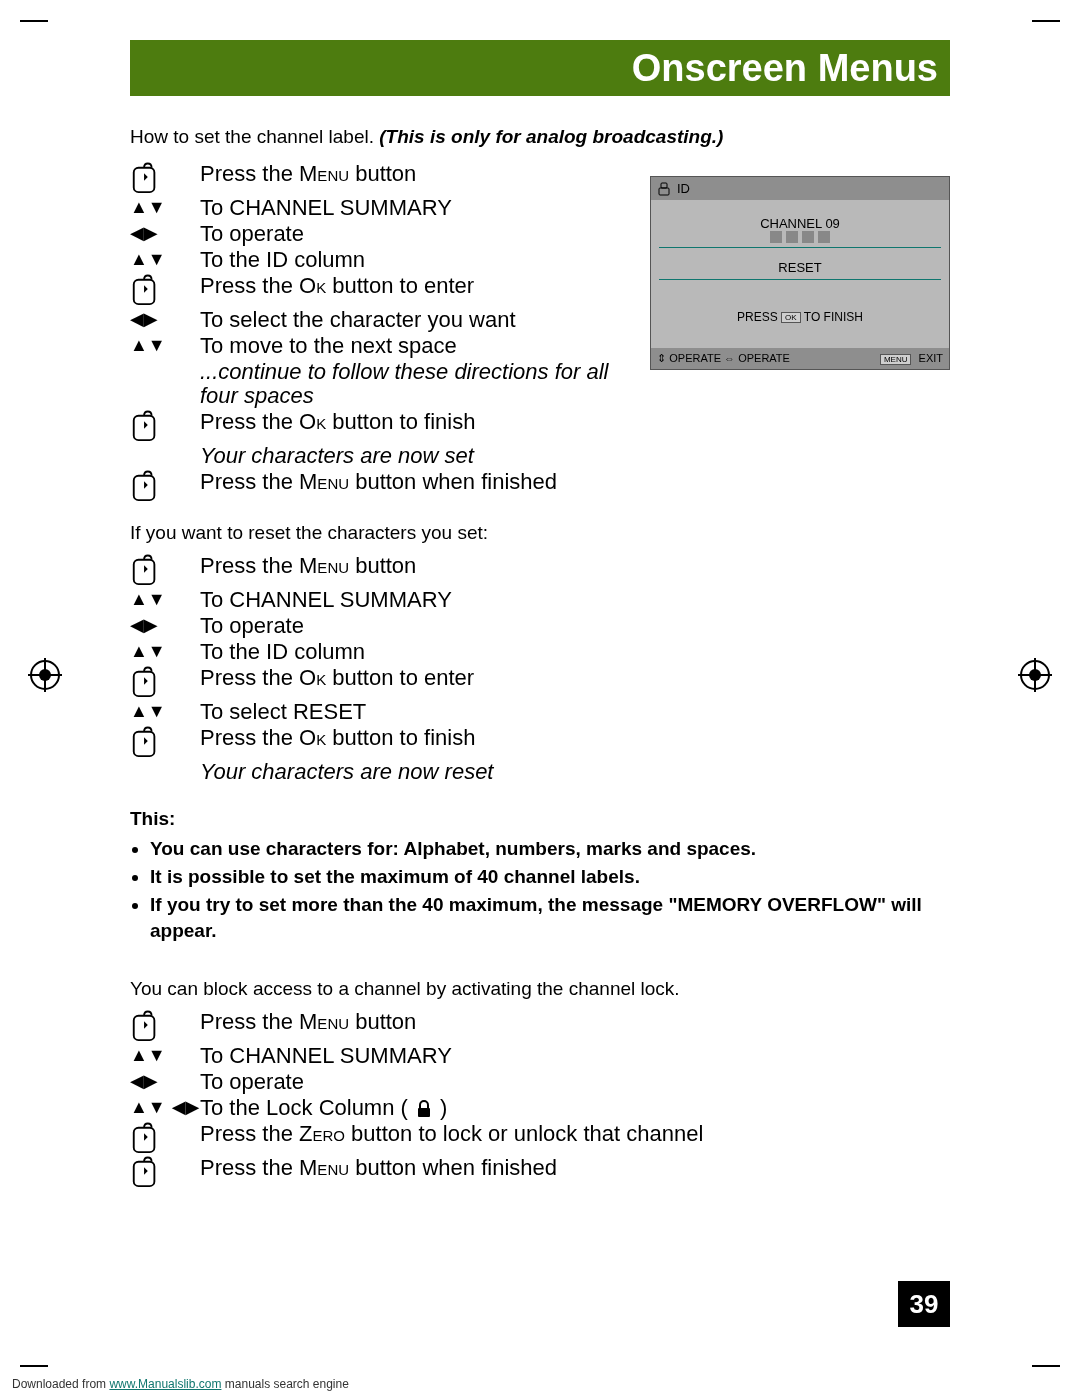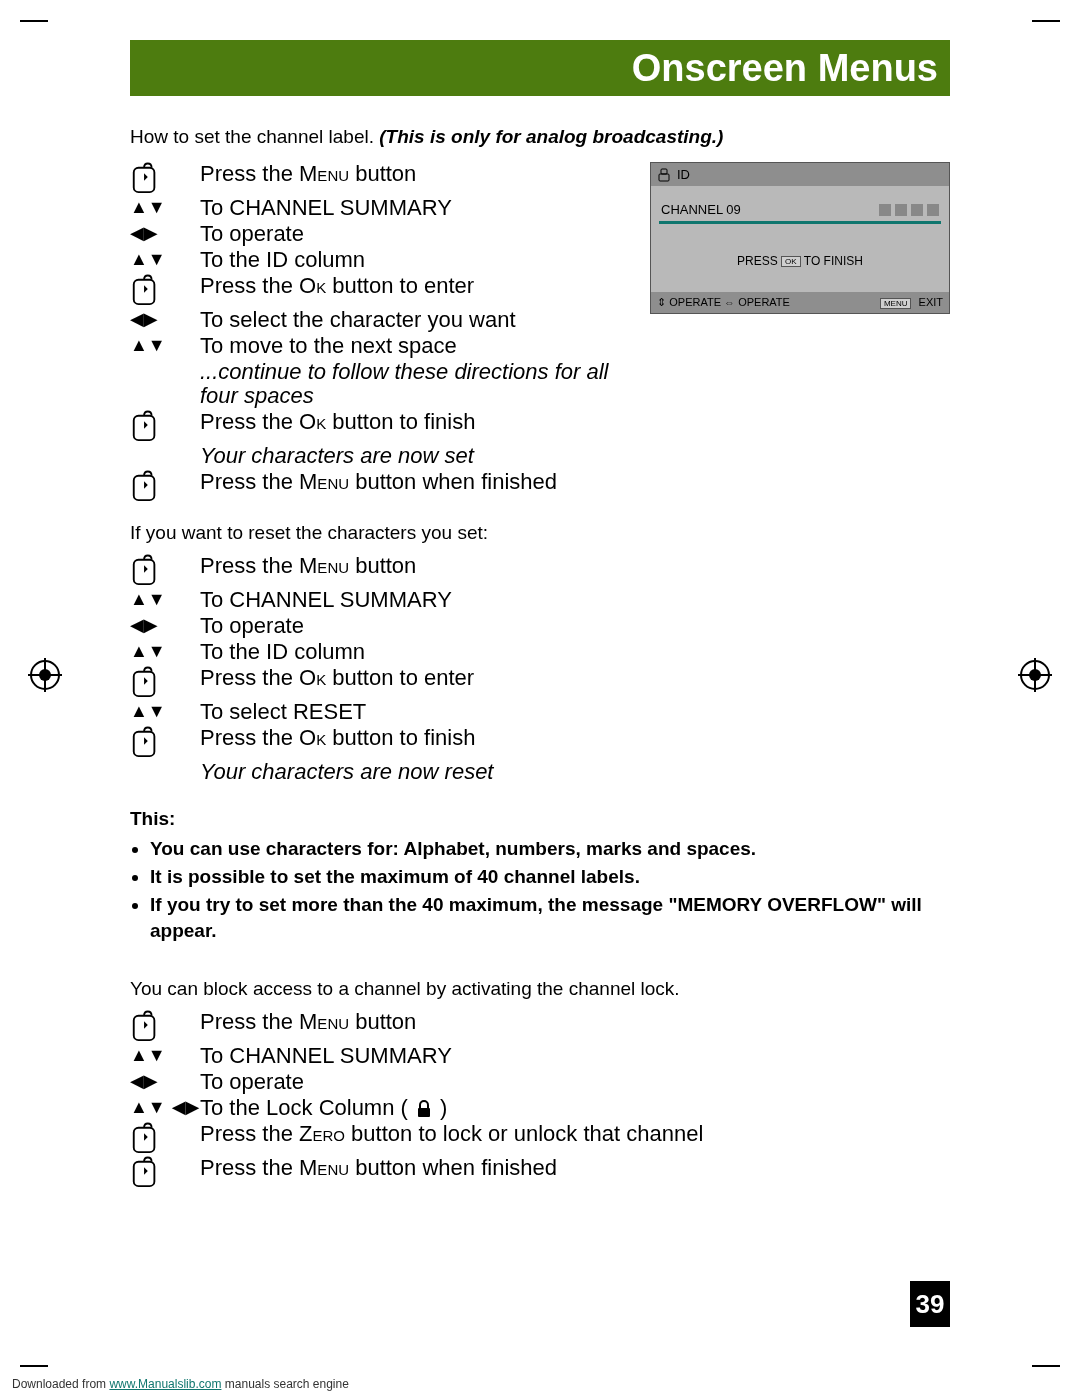--- a/index.html
+++ b/index.html
@@ -123,21 +123,21 @@
     padding-left: 20px;
     font-size: 19px;
     line-height: 26px;
   }
   ul.notes li { margin-bottom: 2px; font-weight: bold; }
 
   
   .osd {
     width: 300px;
     flex: 0 0 300px;
-    margin-top: 2px;
+    margin-top: 16px;
   }
   .osd-box {
     border: 1px solid #555;
     background: #b9b9b9;
     font-size: 13px;
     color: #000;
   }
   .osd-title {
     background: #8e8e8e;
     padding: 4px 6px;
@@ -146,23 +146,24 @@
     gap: 6px;
     font-size: 13px;
   }
   .osd-body {
     padding: 12px 8px 6px 8px;
   }
   .osd-row {
     display: flex;
     align-items: center;
     justify-content: space-between;
-    border-bottom: 3px solid #0f766e;
+    border-bottom: 1px solid #0f766e;
     padding: 4px 2px;
     margin-bottom: 8px;
+    flex-direction: column;
   }
   .osd-row:last-of-type { margin-bottom: 0; }
   .chbox {
     display: flex;
     gap: 4px;
   }
   .chbox span {
     width: 12px; height: 12px;
     background: #888;
   }
@@ -200,21 +201,21 @@
   }
 
   .page-num {
     position: absolute;
     right: 130px;
     bottom: 70px;
     background: #000;
     color: #fff;
     font-weight: bold;
     font-size: 26px;
-    width: 40px;
+    width: 52px;
     height: 46px;
     display: flex;
     align-items: center;
     justify-content: center;
   }
   .footer {
     position: absolute;
     left: 12px;
     bottom: 6px;
     font-size: 12px;
@@ -349,20 +350,24 @@
         </div>
         <div class="osd-body">
           <div class="osd-row">
             <span>CHANNEL 09</span>
             <span class="chbox">
               <span></span>
                 <span></span>
                 <span></span>
                 <span></span>
             </span>
+          </div>
+          <div class="osd-row">
+            <span>RESET</span>
+            <span></span>
           </div>
           <div class="osd-hint">
             <span>PRESS</span>
             <span class="okb">OK</span>
             <span>TO FINISH</span>
           </div>
         </div>
         <div class="osd-foot">
           <span>
             <span class="arrow-sym">⇕</span>

